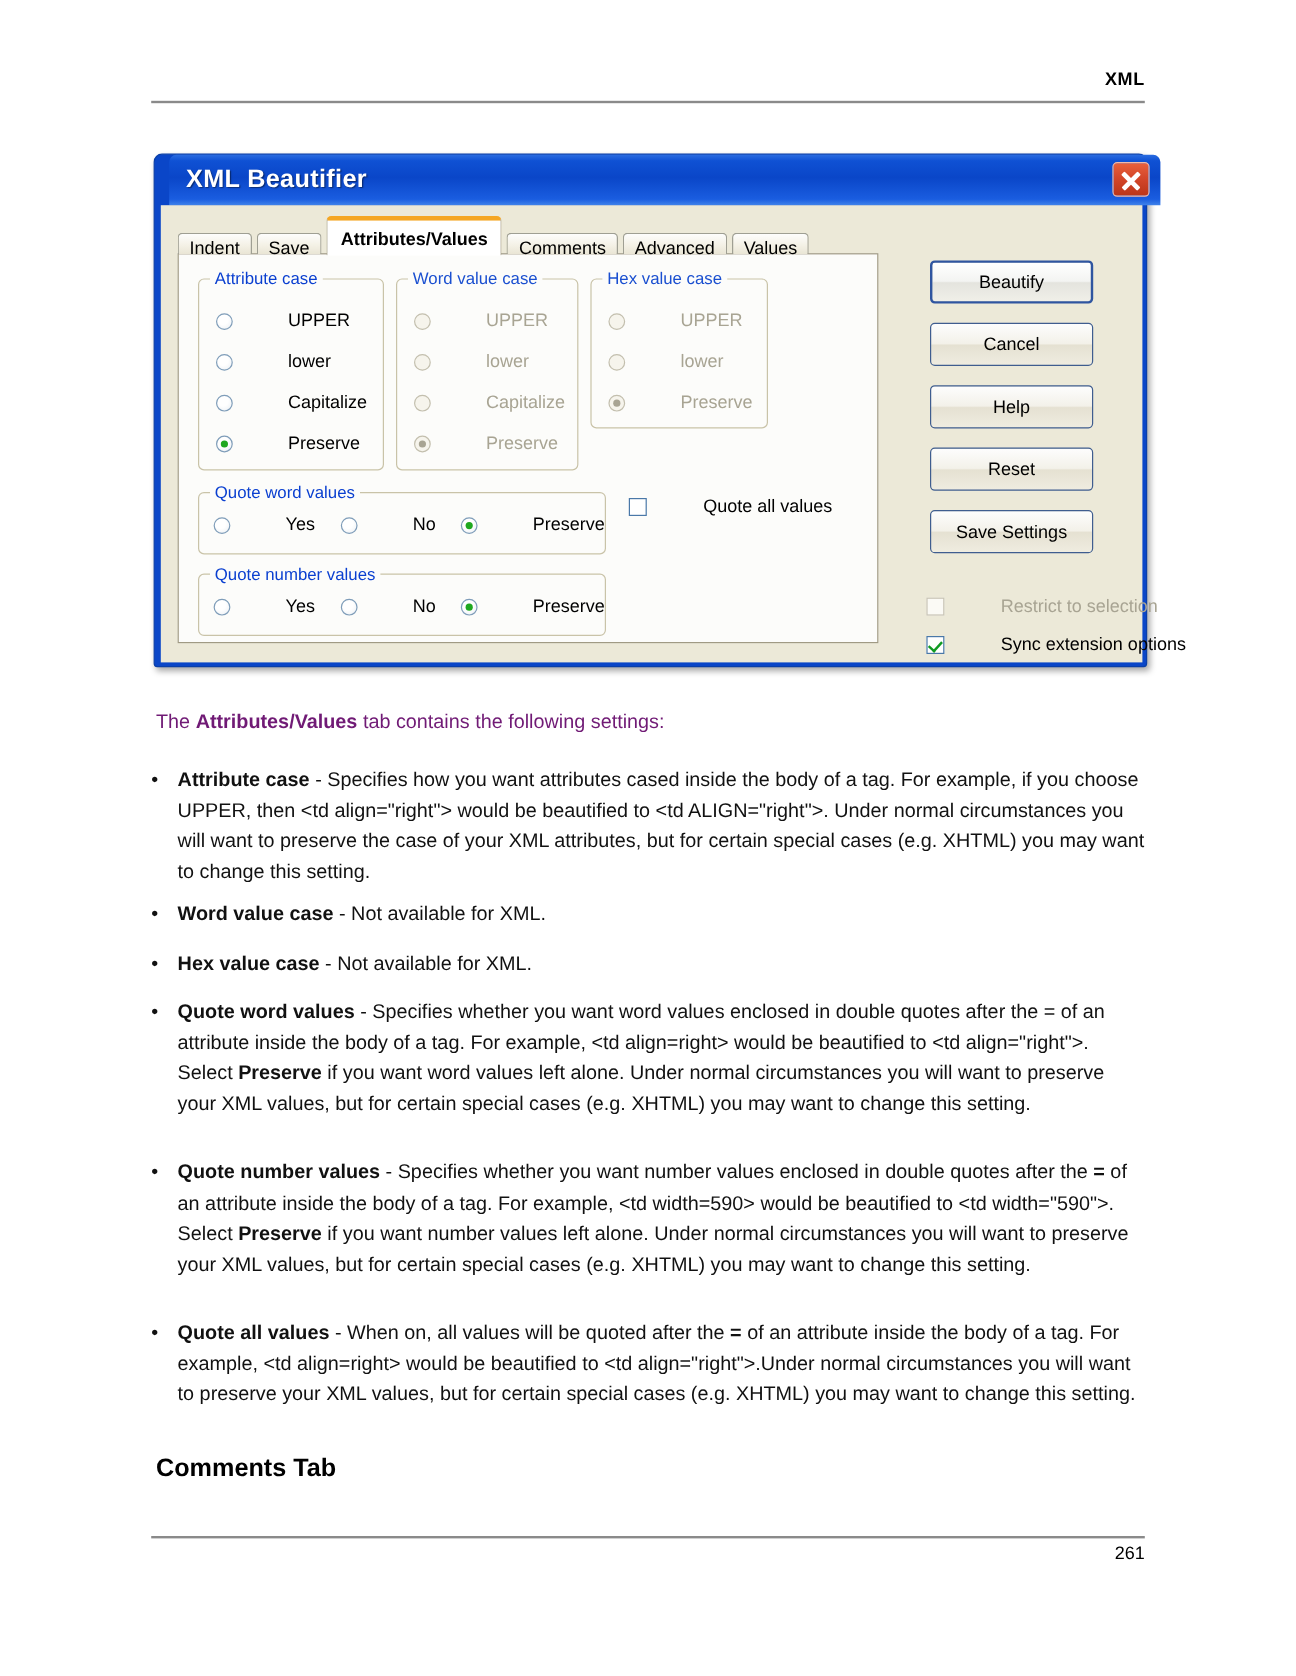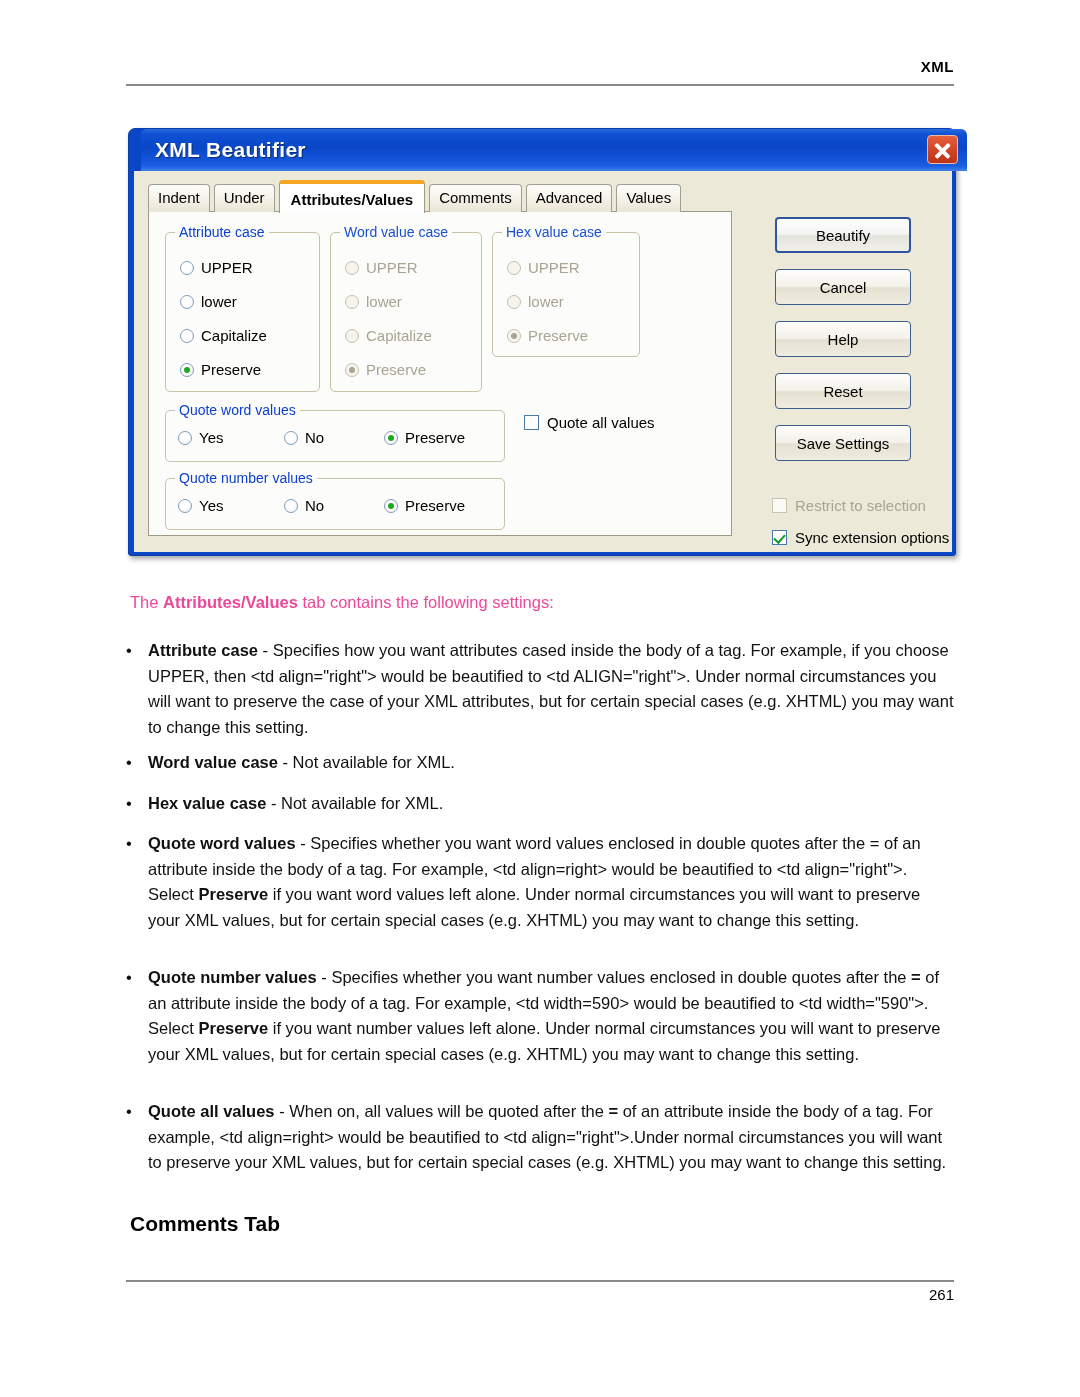--- a/index.html
+++ b/index.html
@@ -122,21 +122,21 @@
     position: absolute;
     left: 14px;
     top: 11px;
     height: 30px;
     display: flex;
     align-items: flex-end;
     z-index: 3;
   }
   .tab {
     position: relative;
-    height: 28px;
+    height: 18px;
     line-height: 26px;
     padding: 0 9px;
     margin-right: 4px;
     font-size: 15px;
     background: linear-gradient(to bottom, #fdfdfc 0%, #f4f1e6 55%, #e9e5d4 100%);
     border: 1px solid #9f9f93;
     border-bottom: none;
     border-radius: 4px 4px 0 0;
     box-sizing: border-box;
     color: #000;
@@ -189,20 +189,21 @@
   .groupbox.disabled > .gb-legend { color: #1a4fd0; }
 
   
   .ctl {
     position: absolute;
     display: flex;
     align-items: center;
     font-size: 15px;
     white-space: nowrap;
     cursor: pointer;
+    gap: 39px;
   }
   .radio {
     width: 14px;
     height: 14px;
     border-radius: 50%;
     border: 1px solid #7f9db9;
     background: radial-gradient(circle at 40% 35%, #ffffff 40%, #e9eef3 100%);
     box-sizing: border-box;
     margin-right: 7px;
     flex: 0 0 auto;
@@ -268,21 +269,21 @@
   .btn.default {
     border: 2px solid #2f55a0;
     background: linear-gradient(to bottom, #ffffff 0%, #f3f4f2 48%, #e4e4de 52%, #f0efe8 100%);
   }
 
   
   .para {
     position: absolute;
     font-size: 16.5px;
     line-height: 25.5px;
-    color: #ec4899;
+    color: #701a75;
   }
   .bullet-row {
     position: absolute;
     font-size: 16.5px;
     line-height: 25.5px;
     color: #111;
   }
   .bullet-row .dot {
     position: absolute;
     left: 0;
@@ -313,21 +314,21 @@
     <div class="close-btn">
       <span class="x1"></span>
         <span class="x2"></span>
     </div>
   </div>
 
   <div class="dialog-body">
 
     <div class="tabstrip">
       <div class="tab">Indent</div>
-      <div class="tab">Under</div>
+      <div class="tab">Save</div>
       <div class="tab active">Attributes/Values</div>
       <div class="tab">Comments</div>
       <div class="tab">Advanced</div>
       <div class="tab">Values</div>
     </div>
 
     <div class="tabpanel">
 
       <div class="groupbox" style="left:16px; top:20px; width:155px; height:160px;">
         <span class="gb-legend">Attribute case</span>

